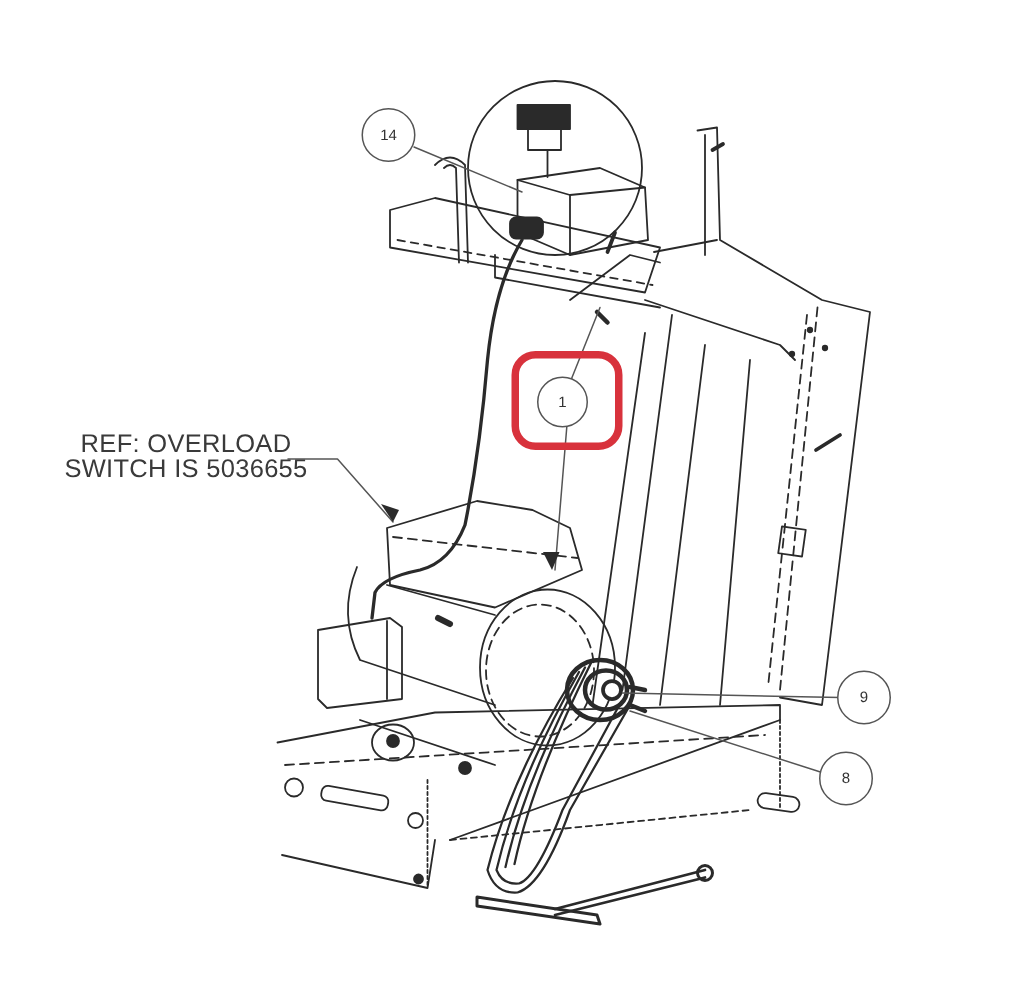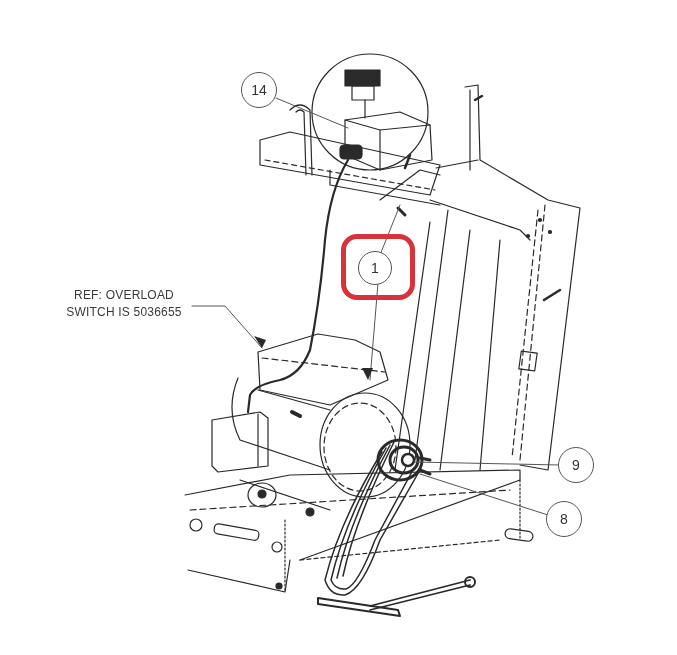--- a/index.html
+++ b/index.html
@@ -11,36 +11,36 @@
     overflow: hidden;
     font-family: "Liberation Sans", sans-serif;
   }
   svg.drawing { position: absolute; left: 0; top: 0; }
   .ref-note {
     position: absolute;
     left: 24px;
     top: 287px;
     width: 200px;
     font-family: "Liberation Sans", sans-serif;
-    font-size: 12px;
+    font-size: 17px;
     line-height: 17px;
     color: #3a3a3a;
     text-align: center;
     letter-spacing: 0.2px;
   }
   .ref-note span { display: block; }
   .callout {
     position: absolute;
     width: 34px; height: 34px;
     border: 1.6px solid #555;
     border-radius: 50%;
     background: #fff;
     display: flex; align-items: center; justify-content: center;
     font-family: "Liberation Sans", sans-serif;
-    font-size: 14px;
+    font-size: 10px;
     color: #333;
     box-sizing: border-box;
   }
   .highlight {
     position: absolute;
     left: 341px; top: 234px;
     width: 74px; height: 66px;
     border: 5px solid #d8323c;
     border-radius: 16px;
     box-sizing: border-box;

